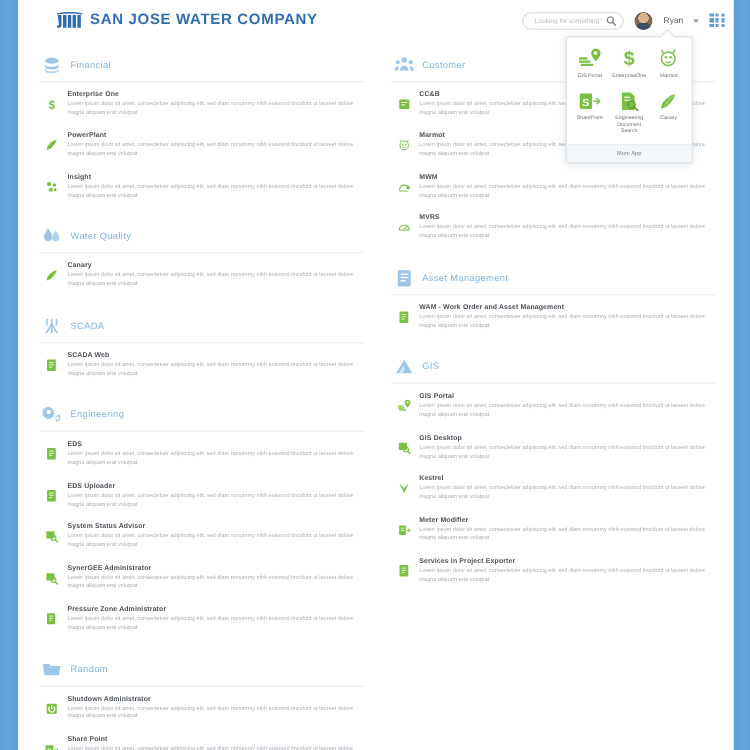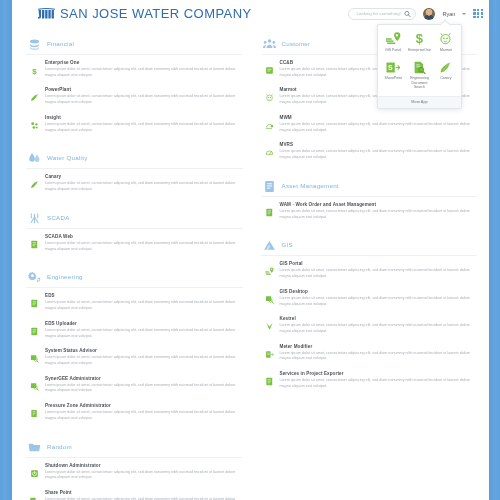--- a/index.html
+++ b/index.html
@@ -38,24 +38,24 @@
     align-items: center;
     background: #ffffff;
     padding: 0 6px 0 26px;
   }
   .brand { display: flex; align-items: center; gap: 5px; }
   .brand-mark {
     display: block;
     width: 17px; height: 11px;
   }
   .brand-name {
-    font-size: 13px;
+    font-size: 10px;
     letter-spacing: 0.45px;
     color: #2f6cb0;
-    font-weight: 400;
+    font-weight: 700;
     white-space: nowrap;
   }
   .header-right {
     margin-left: auto;
     display: flex;
     align-items: center;
     gap: 7px;
   }
   .search-box {
     position: relative;

